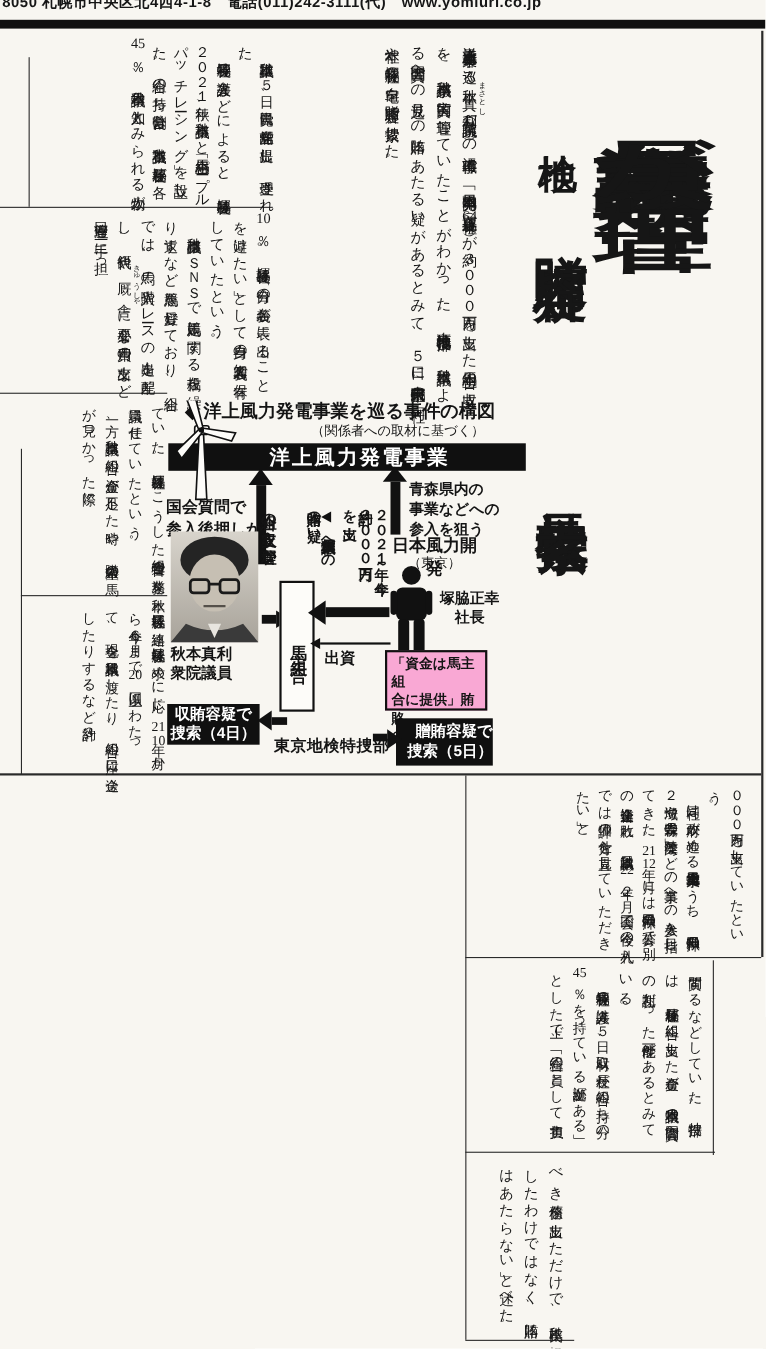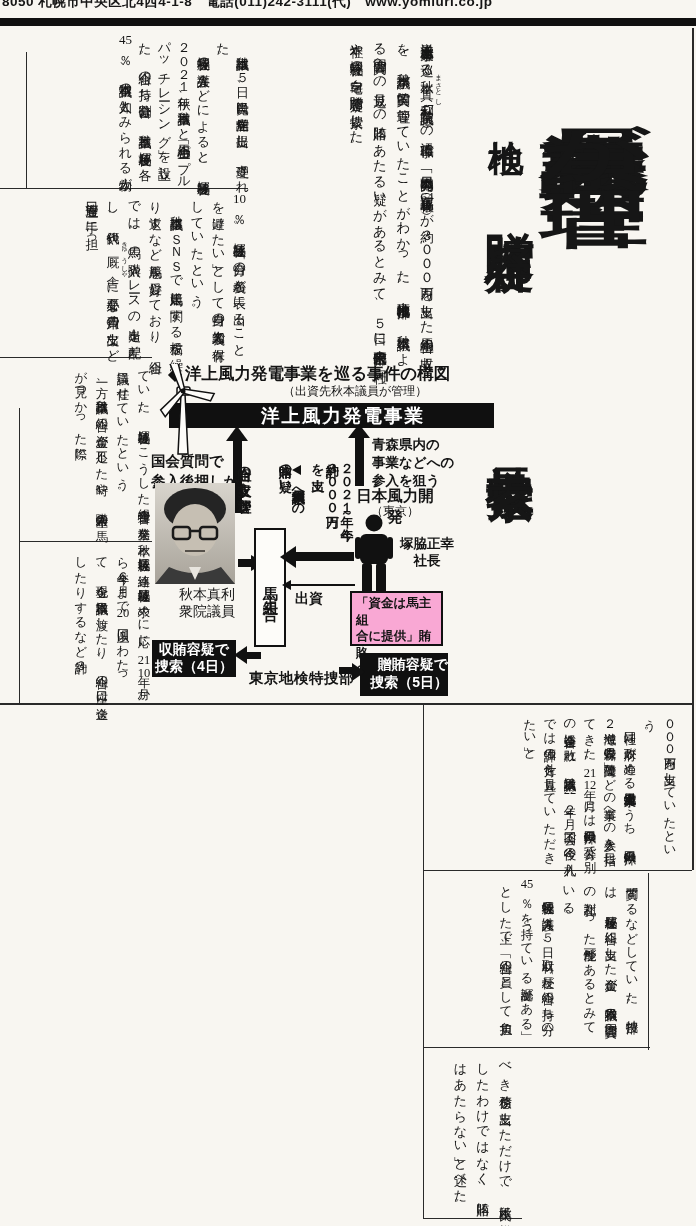--- a/index.html
+++ b/index.html
@@ -73,23 +73,23 @@
   <div class="vtx l3">ていた。塚脇社長はこうした組合運営の業務を秋本議員に任せていたという。<br>　一方、秋本議員は組合の資金が不足した時や、購入希望の馬が見つかった際に</div>
   <div class="vtx l4">塚脇社長に連絡。塚脇社長は求めに応じ、<span class="tcy">21</span>年<span class="tcy">10</span>月から今年６月まで<span class="tcy">20</span>回以上にわたって、現金を秋本議員に渡したり、組合の口座に送金したりするなど計約３</div>
   <div class="vtx ra">０００万円を支出していたという。<br>　同社は政府が進める洋上風力発電事業のうち、秋田県沖の２海域や青森県の「陸奥湾」などの事業への参入を目指してきた。<span class="tcy">21</span>年<span class="tcy">12</span>月には秋田県沖の公募で別の企業連合に敗れ、秋本議員は<span class="tcy">22</span>年２月、国会で「今後の入札では評価の仕方を見直していただきたい」と</div>
   <div class="vtx rb">質問するなどしていた。特捜部は、塚脇社長が組合に支出した資金が、秋本議員の国会質問への謝礼だった可能性があるとみている。<br>　塚脇社長の弁護人は５日、取材に「社長が組合の持ち分の<span class="tcy">45</span>％を持っている証拠がある」とした上で、「組合の一員として負担す</div>
   <div class="vtx rc">べき債務を支出しただけで、秋本氏に提供したわけではなく、賄賂にはあたらない」と述べた。</div>
 
   <div class="abs diagram">
 
     <div class="abs" style="left:20px;top:8px;width:10px;height:10px;background:#111;transform:rotate(45deg);"></div>
     <div class="dlabel" style="left:35px;top:1px;font-size:16.5px;font-weight:bold;">洋上風力発電事業を巡る事件の構図</div>
-    <div class="dlabel" style="left:133px;top:21px;font-size:12px;font-weight:500;">（出資先秋本議員が管理）</div>
+    <div class="dlabel" style="left:133px;top:21px;font-size:12px;font-weight:500;">（関係者への取材に基づく）</div>
 
-    <div class="blackbox" style="left:19px;top:41px;width:325px;height:25px;font-size:18.5px;line-height:25px;
+    <div class="blackbox" style="left:3px;top:41px;width:325px;height:25px;font-size:18.5px;line-height:25px;
          letter-spacing:2px;text-align:left;padding-left:92px;box-sizing:border-box;">洋上風力発電事業</div>
 
     <svg class="abs" style="left:0;top:2px;" width="70" height="95" viewBox="0 0 70 95">
       <polygon points="31,30 35,30 38,90 28,90" fill="#fdfcf9" stroke="#111" stroke-width="1.5"></polygon>
       <rect x="27" y="23" width="13" height="8" rx="2" fill="#fdfcf9" stroke="#111" stroke-width="1.5"></rect>
       <g transform="translate(33,27) rotate(-18)">
           <polygon points="-2,0 -4,-31 4,-29 2,0" fill="#fdfcf9" stroke="#111" stroke-width="1.5"></polygon>
         </g>
       <g transform="translate(33,27) rotate(102)">
           <polygon points="-2,0 -4,-31 4,-29 2,0" fill="#fdfcf9" stroke="#111" stroke-width="1.5"></polygon>
@@ -116,21 +116,21 @@
       <rect width="80" height="101" fill="url(#pbg)"></rect>
       <ellipse cx="40" cy="26" rx="31" ry="21" fill="#242424"></ellipse>
       <ellipse cx="40" cy="47" rx="23" ry="26" fill="#c6bfb3"></ellipse>
       <rect x="18" y="44" width="17" height="12" rx="3" fill="none" stroke="#1a1a1a" stroke-width="2.5"></rect>
       <rect x="45" y="44" width="17" height="12" rx="3" fill="none" stroke="#1a1a1a" stroke-width="2.5"></rect>
       <line x1="35" y1="48" x2="45" y2="48" stroke="#1a1a1a" stroke-width="2.5"></line>
       <line x1="30" y1="68" x2="50" y2="68" stroke="#55504a" stroke-width="2"></line>
       <path d="M0,101 L14,84 Q40,96 66,84 L80,101 Z" fill="#3a3a3a"></path>
       <polygon points="34,84 46,84 40,97" fill="#e8e5df"></polygon>
     </svg>
-    <div class="dlabel" style="left:5px;top:224px;width:80px;font-size:14px;font-weight:normal;line-height:17px;text-align:right;">秋本真利<br>衆院議員</div>
+    <div class="dlabel" style="left:5px;top:224px;width:80px;font-size:14px;font-weight:bold;line-height:17px;text-align:left;">秋本真利<br>衆院議員</div>
 
     <div class="blackbox" style="left:2px;top:278px;width:84px;height:36px;font-size:14px;line-height:17px;padding-top:1px;">収賄容疑で<br>捜索（4日）</div>
 
     <div class="shaft" style="left:88px;top:197px;width:13px;height:8px;"></div>
     <div class="tri" style="left:101px;top:193px;border-top:8px solid transparent;border-bottom:8px solid transparent;border-left:13px solid #111;"></div>
 
     <div class="abs umabox">
       <div class="vtx dlabel" style="position:static;writing-mode:vertical-rl;font-size:15px;letter-spacing:7px;">馬主組合</div>
     </div>
 

